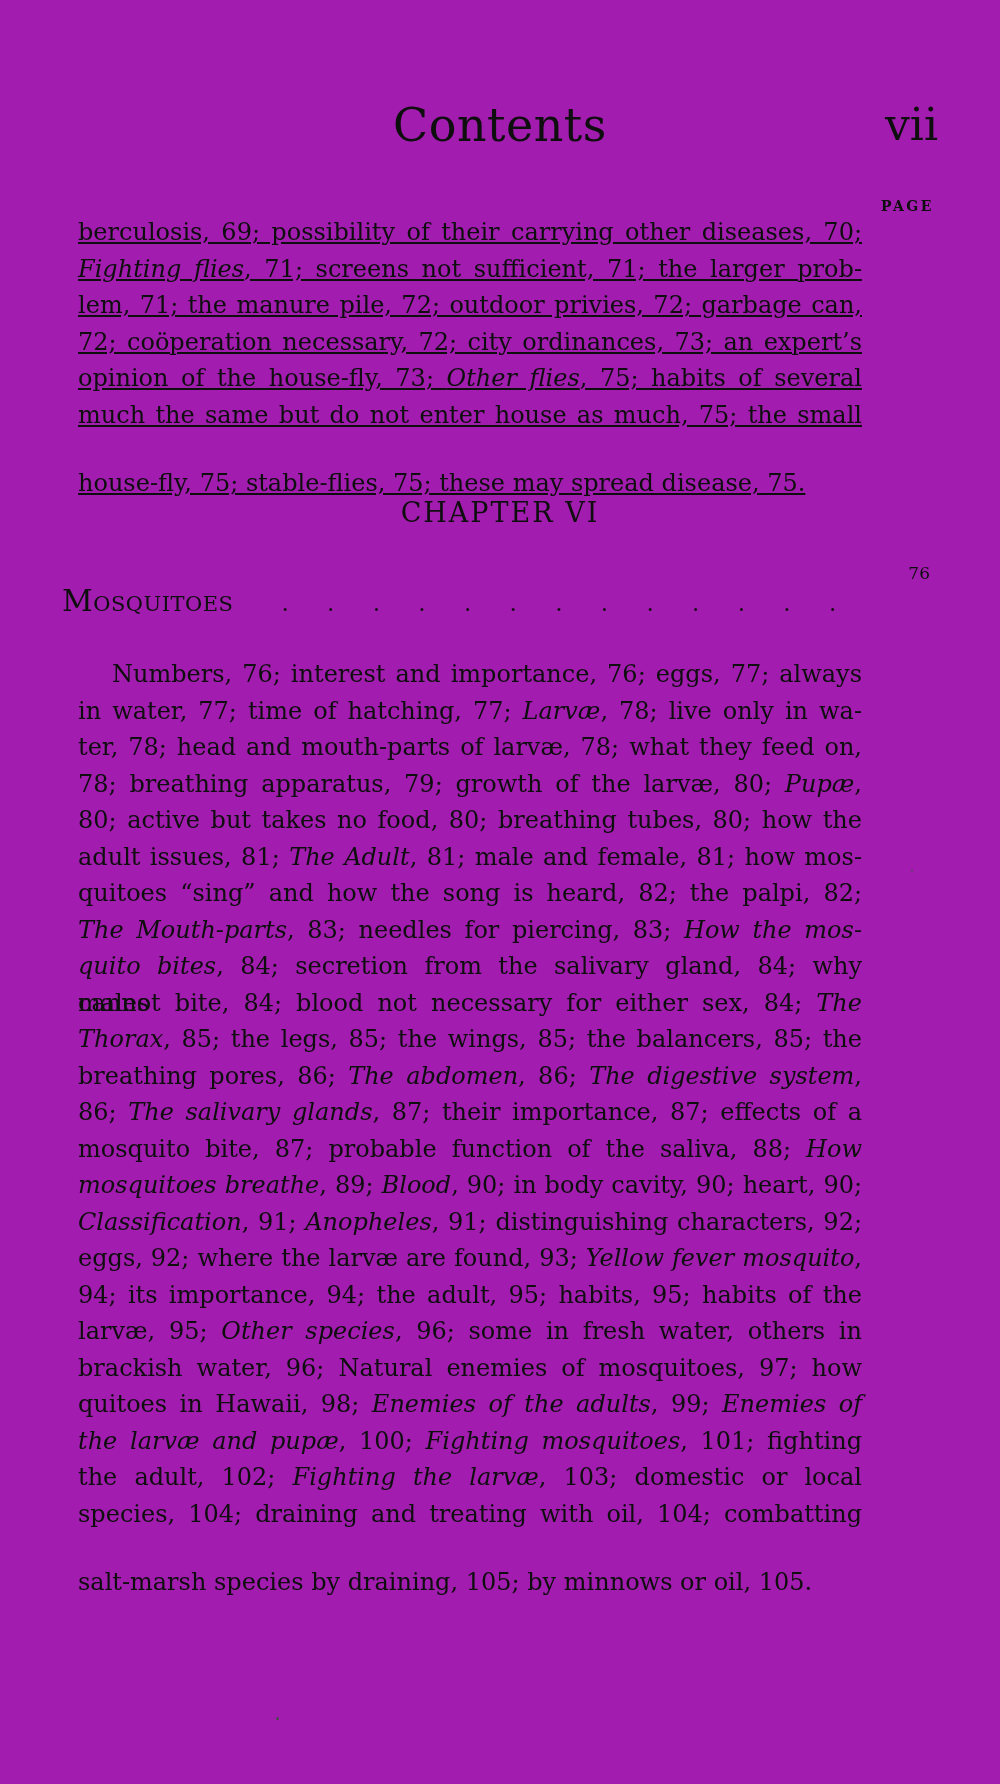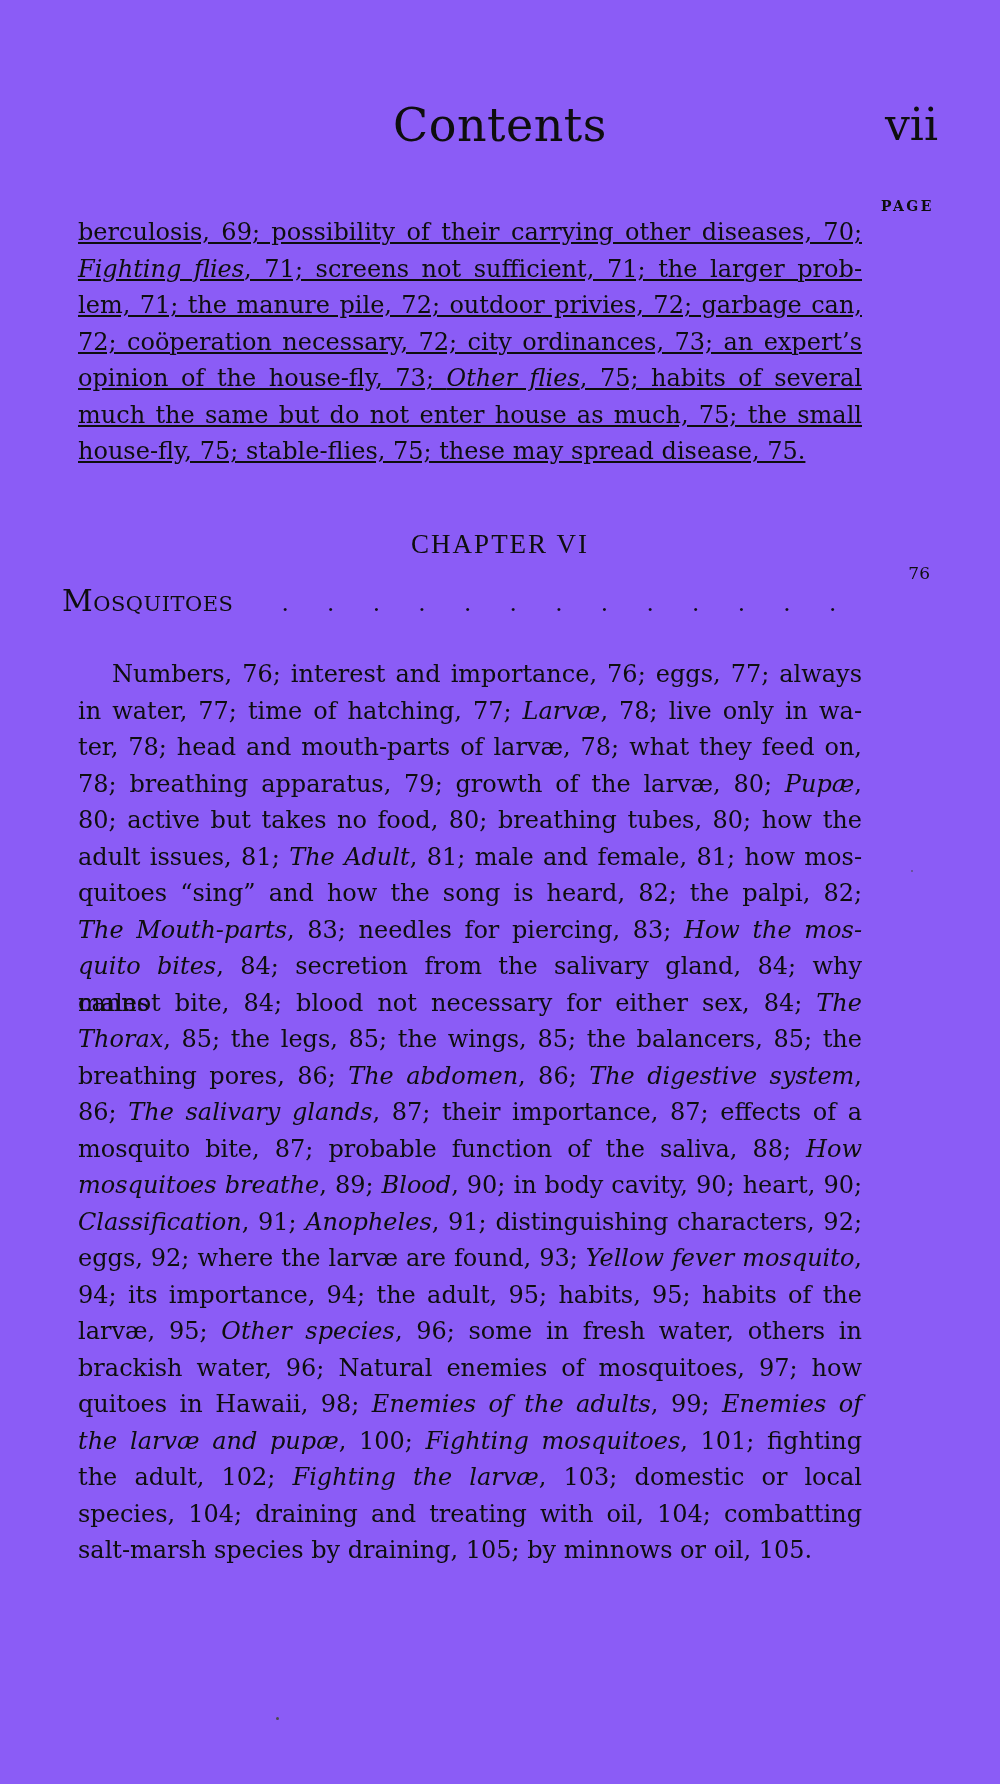--- a/index.html
+++ b/index.html
@@ -4,21 +4,21 @@
 <style>
   html, body {
     margin: 0;
     padding: 0;
     background: #ffffff;
   }
   .page {
     position: relative;
     width: 1000px;
     height: 1784px;
-    background: #8b5cf6;
+    background: #a21caf;
     color: #0e0e0e;
     font-family: "DejaVu Serif", "Liberation Serif", serif;
     overflow: hidden;
   }
   .running-title {
     position: absolute;
     top: 99px;
     left: 0;
     width: 1000px;
     text-align: center;
@@ -50,32 +50,31 @@
   .para1 { top: 214px; text-decoration: underline; }
   .para2 { top: 656px; }
   .tline {
     height: 36.5px;
     line-height: 36.5px;
     text-align: justify;
     text-align-last: justify;
     white-space: normal;
   }
   .tline i { font-style: italic; }
-  .tline-last { text-align-last: left; }
+  .tline-last { text-align-last: left; margin-top: 32px; }
   .indent-first .tline:first-child { text-indent: 34px; }
   .chapter-heading {
     position: absolute;
-    top: 528px;
+    top: 497px;
     left: 0;
     width: 1000px;
     text-align: center;
     font-size: 27px;
     letter-spacing: 2px;
     line-height: 1.2;
-    font-family: Liberation Serif, serif;
   }
   .entry-row {
     position: absolute;
     top: 584px;
     left: 62px;
     width: 800px;
     display: flex;
     align-items: baseline;
   }
   .entry-title {

